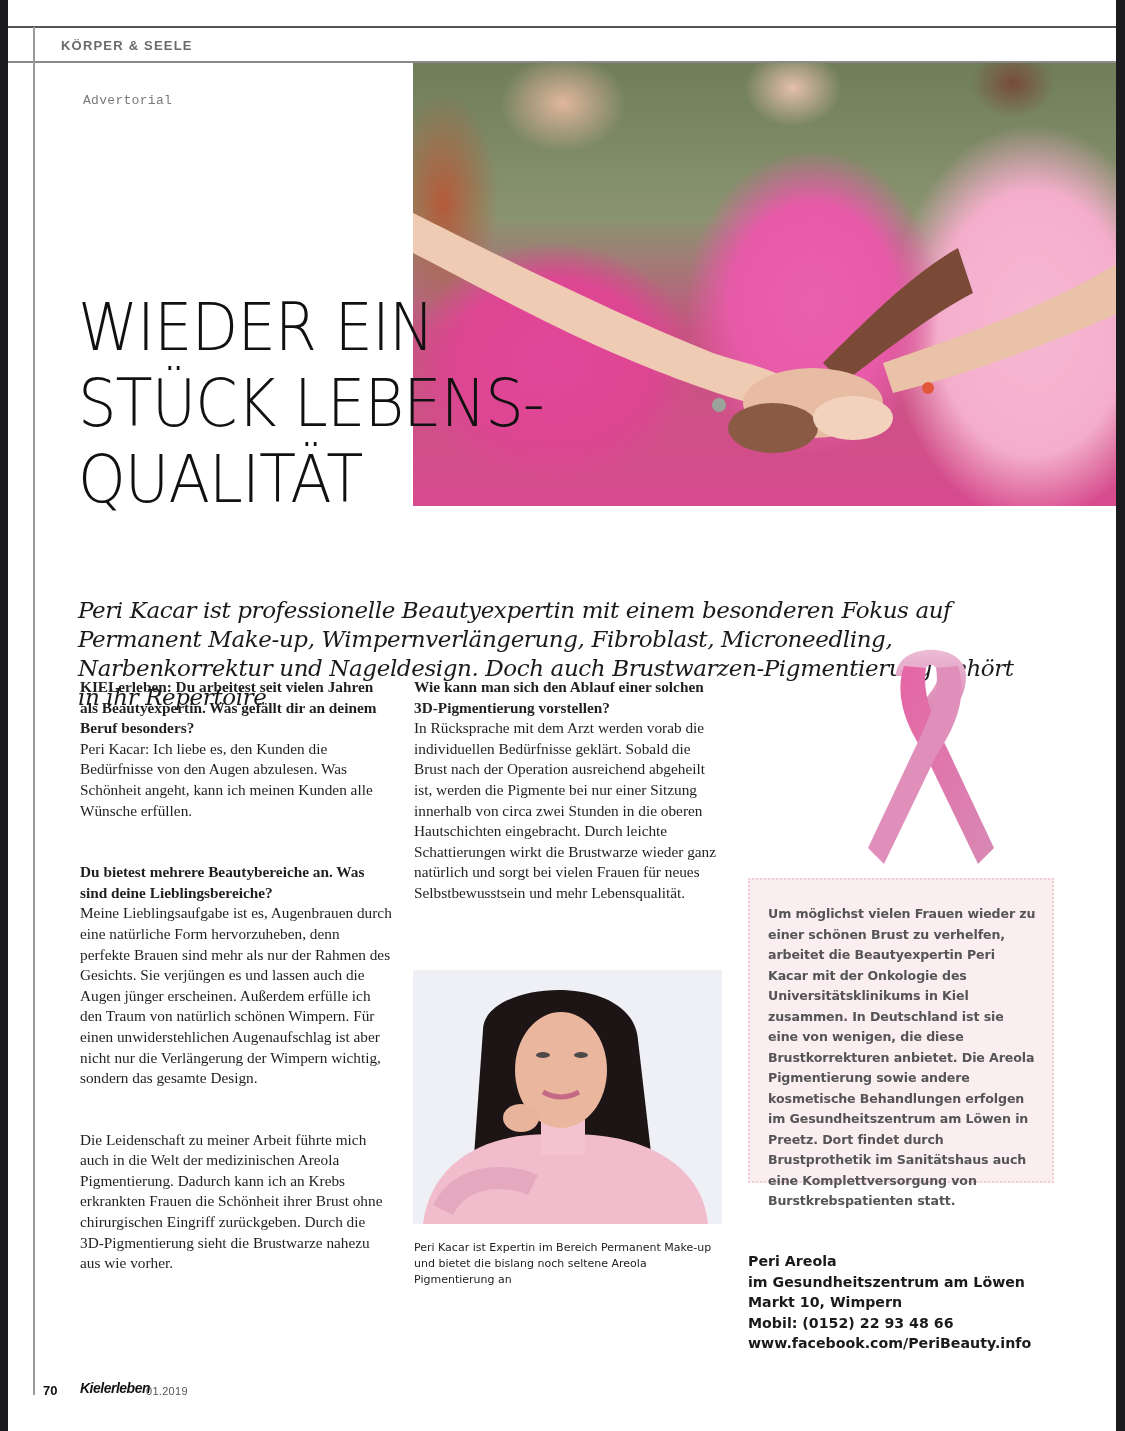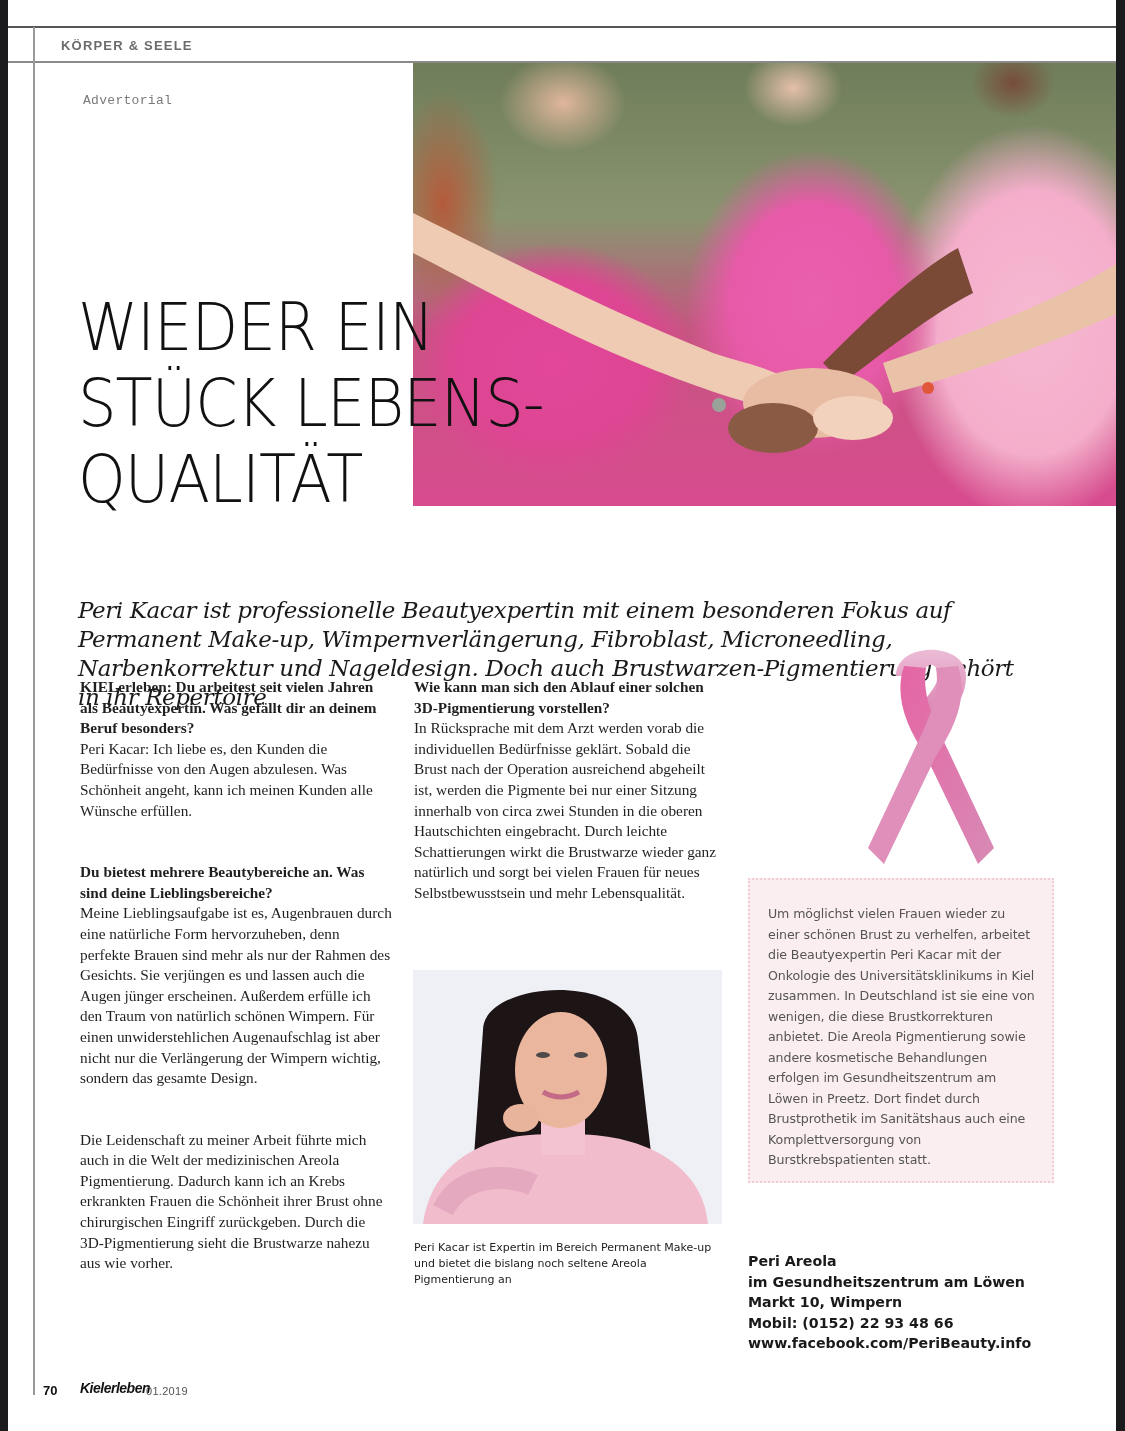--- a/index.html
+++ b/index.html
@@ -31,21 +31,21 @@
   .col .q { font-weight:bold; }
   .col .block { margin-bottom:41px; }
   .col1 { left:72px; top:677px; width:312px; }
   .col2 { left:406px; top:677px; width:312px; }
 
   .portrait { position:absolute; left:405px; top:970px; width:309px; height:254px; overflow:hidden; background:#eef0f4; }
   .caption { position:absolute; left:406px; top:1240px; width:310px; font-family:"DejaVu Sans", sans-serif; font-size:11px; line-height:16px; color:#222; }
 
   .ribbon { position:absolute; left:858px; top:636px; width:130px; height:232px; }
 
-  .infobox { position:absolute; left:740px; top:878px; width:306px; height:305px; box-sizing:border-box; background:#fbeef0; border:2px dotted #f2cdd3; padding:24px 16px 0 18px; font-family:"DejaVu Sans", sans-serif; font-size:12.6px; line-height:20.5px; color:#555; letter-spacing:-0.1px; }
+  .infobox { position:absolute; left:740px; top:878px; width:306px; height:305px; box-sizing:border-box; background:#fbeef0; border:2px dotted #f2cdd3; padding:24px 16px 0 18px; font-family:"DejaVu Sans", sans-serif; font-size:12.6px; line-height:20.5px; color:#555; letter-spacing:-0.1px;font-weight:bold; }
 
   .contact { position:absolute; left:740px; top:1251px; font-family:"DejaVu Sans", sans-serif; font-weight:bold; font-size:14.2px; line-height:20.5px; color:#1a1a1a; }
 
   .footer-page { position:absolute; left:35px; top:1383px; font-size:13px; font-weight:bold; color:#111; }
   .footer-mag { position:absolute; left:72px; top:1380px; font-family:Liberation Sans, sans-serif; font-style:italic; font-weight:bold; font-size:14px; color:#111; letter-spacing:-0.5px; }
   .footer-date { position:absolute; left:138px; top:1385px; font-size:11px; color:#555; letter-spacing:0.3px;text-align:center; }
 </style>
 </head>
 <body>
 

